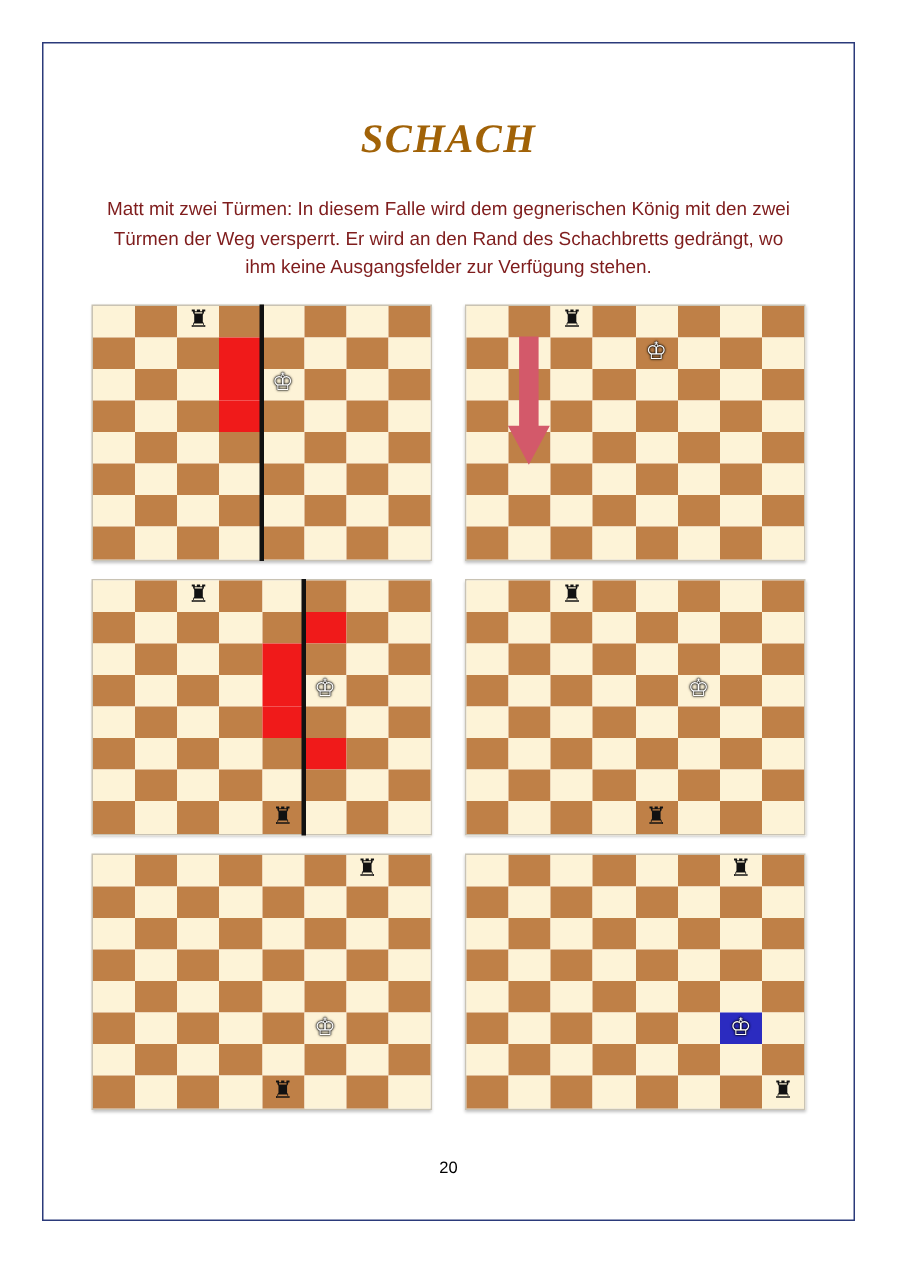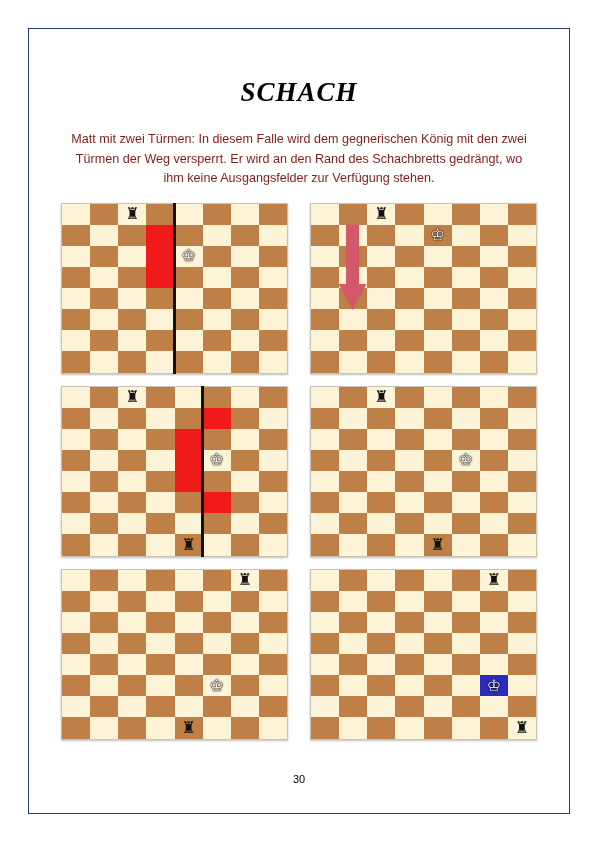--- a/index.html
+++ b/index.html
@@ -22,21 +22,21 @@
     border: 1px solid #2b3a7a;
     background: #ffffff;
     box-sizing: border-box;
   }
   .title {
     text-align: center;
     font-family: "Liberation Serif", serif;
     font-style: italic;
     font-weight: bold;
     font-size: 27px;
-    color: #000000;
+    color: #a16207;
     letter-spacing: 1px;
     margin-top: 48px;
   }
   .intro {
     margin: 22px auto 0 auto;
     width: 470px;
     text-align: center;
     font-size: 12.6px;
     line-height: 1.55;
     color: #7f1d1d;
@@ -556,14 +556,14 @@
           <div class="sq light"></div>
           <div class="sq dark"></div>
           <div class="sq light">
             <span class="piece-black">♜</span>
           </div>
         </div>
         <div class="overlay"></div>
       </div>
     </div>
 
-  <div class="pagenum">30</div>
+  <div class="pagenum">20</div>
 </div>
 
 </body></html>

